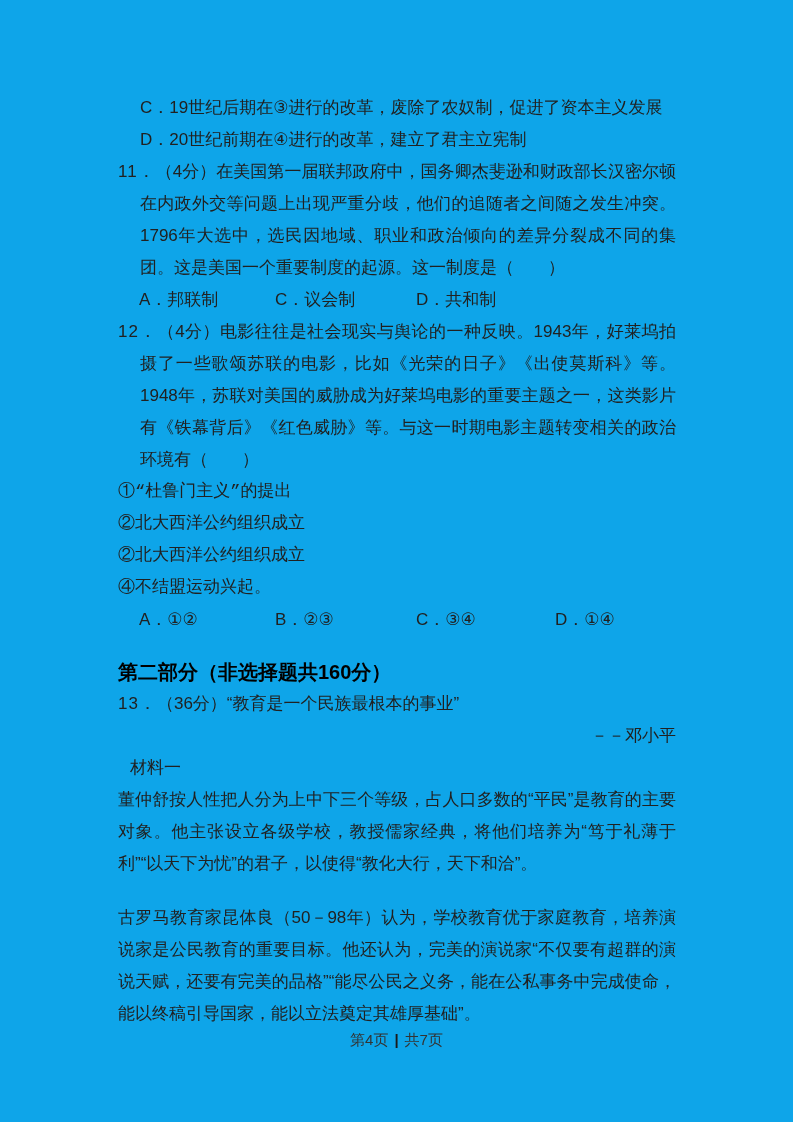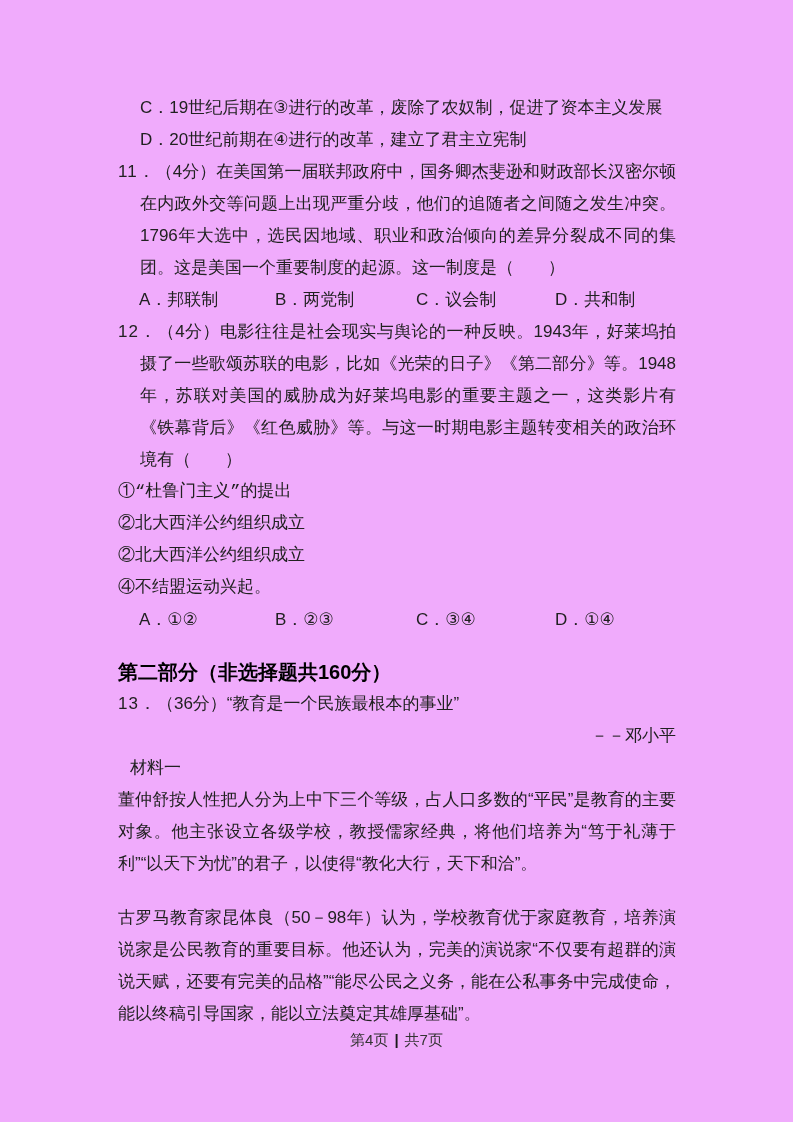--- a/index.html
+++ b/index.html
@@ -1,20 +1,20 @@
 <!DOCTYPE html>
 <html><head>
 <meta charset="utf-8">
 <style>
   html, body { margin: 0; padding: 0; background: #ffffff; }
   .page {
     position: relative;
     width: 793px;
     height: 1122px;
-    background: #f0abfc;
+    background: #0ea5e9;
     overflow: hidden;
     font-family: "Liberation Sans", "DejaVu Sans", sans-serif;
     color: #212121;
   }
   .content {
     position: absolute;
     left: 118px;
     top: 92px;
     width: 558px;
     font-size: 17px;
@@ -79,27 +79,26 @@
 
     <p class="opt-line">C．19世纪后期在③进行的改革，废除了农奴制，促进了资本主义发展</p>
     <p class="opt-line">D．20世纪前期在④进行的改革，建立了君主立宪制</p>
 
     <p class="question">
       <span class="qnum">11．</span><span>（4分）在美国第一届联邦政府中，国务卿杰斐逊和财政部长汉密尔顿在内政外交等问题上出现严重分歧，他们的追随者之间随之发生冲突。1796年大选中，选民因地域、职业和政治倾向的差异分裂成不同的集团。这是美国一个重要制度的起源。这一制度是（　　）</span>
     </p>
 
     <div class="opts-row">
       <span class="opt">A．邦联制</span>
-      <span class="opt">B．两党制</span>
       <span class="opt">C．议会制</span>
       <span class="opt">D．共和制</span>
     </div>
 
     <p class="question">
-      <span class="qnum">12．</span><span>（4分）电影往往是社会现实与舆论的一种反映。1943年，好莱坞拍摄了一些歌颂苏联的电影，比如《光荣的日子》《第二部分》等。1948年，苏联对美国的威胁成为好莱坞电影的重要主题之一，这类影片有《铁幕背后》《红色威胁》等。与这一时期电影主题转变相关的政治环境有（　　）</span>
+      <span class="qnum">12．</span><span>（4分）电影往往是社会现实与舆论的一种反映。1943年，好莱坞拍摄了一些歌颂苏联的电影，比如《光荣的日子》《出使莫斯科》等。1948年，苏联对美国的威胁成为好莱坞电影的重要主题之一，这类影片有《铁幕背后》《红色威胁》等。与这一时期电影主题转变相关的政治环境有（　　）</span>
     </p>
 
     <p class="stmt">①“杜鲁门主义”的提出</p>
     <p class="stmt">②北大西洋公约组织成立</p>
     <p class="stmt">②北大西洋公约组织成立</p>
     <p class="stmt">④不结盟运动兴起。</p>
 
     <div class="opts-row">
       <span class="opt">A．①②</span>
       <span class="opt">B．②③</span>

